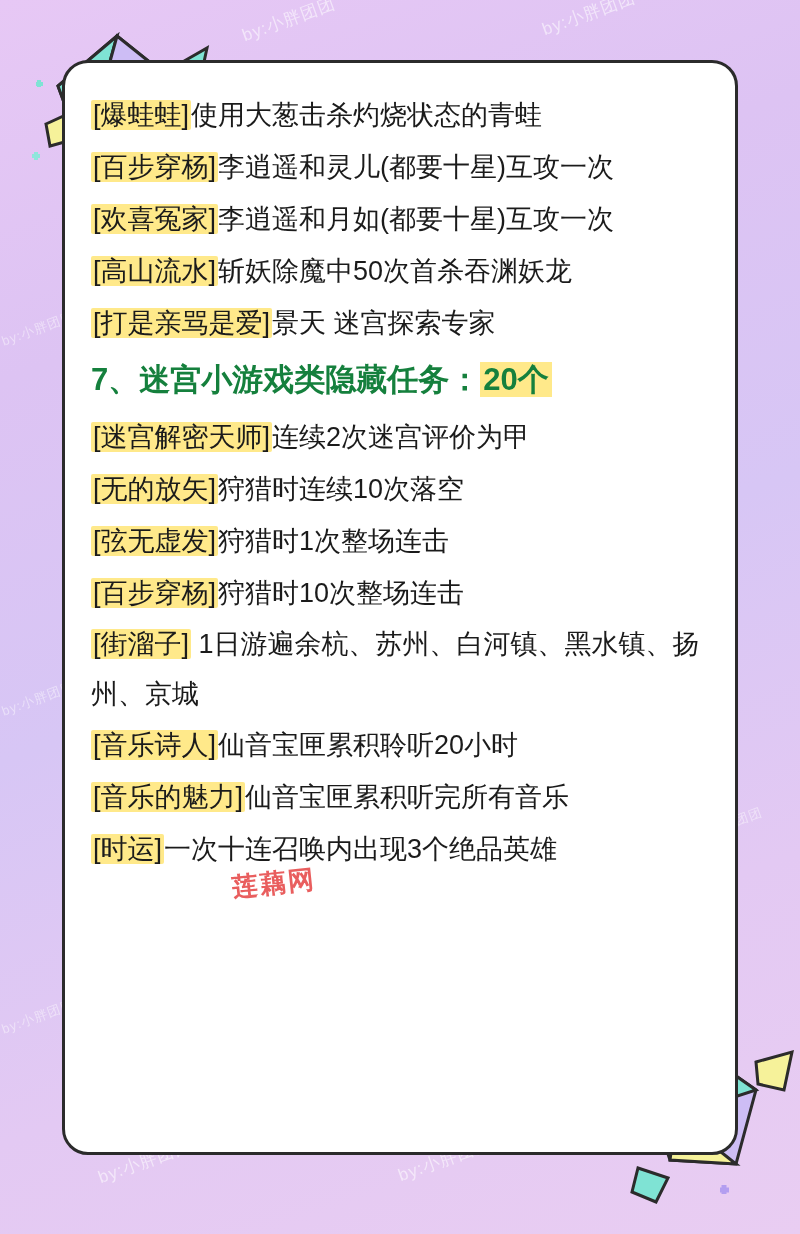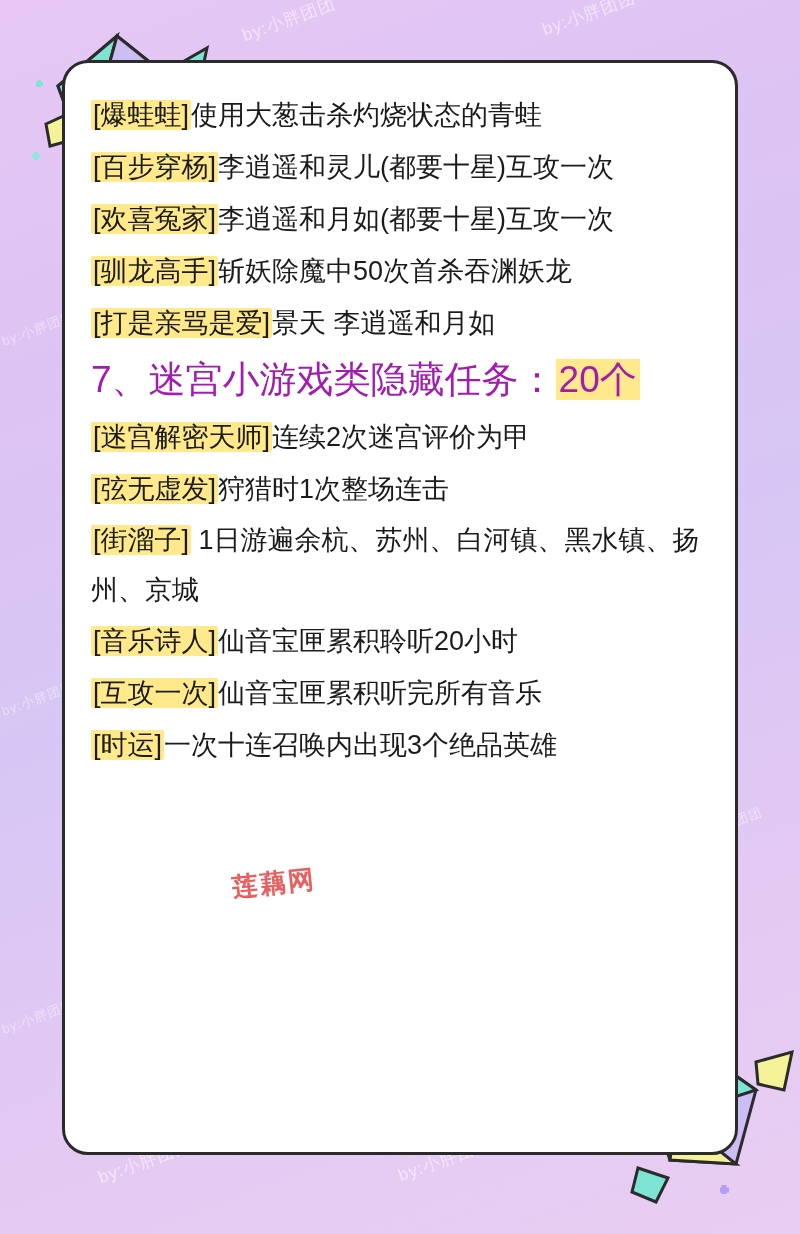--- a/index.html
+++ b/index.html
@@ -55,24 +55,24 @@
   }
   .line.wrap { white-space: normal; line-height: 50px; }
 
   .tag {
     background: #ffe98a;
     padding: 0 2px;
     border-radius: 2px;
   }
 
   .heading {
-    font-size: 37px;
-    font-weight: normal;
+    font-size: 31px;
+    font-weight: bold;
     line-height: 62px;
-    color: #a21caf;
+    color: #15803d;
     white-space: nowrap;
   }
   .heading .hl {
     background: #ffe98a;
     padding: 0 3px;
   }
 
   
   .stamp {
     position: absolute;
@@ -135,44 +135,50 @@
   <div class="line">
     <span class="tag">[<span>爆蛙蛙</span>]</span><span>使用大葱击杀灼烧状态的青蛙</span>
   </div>
   <div class="line">
     <span class="tag">[<span>百步穿杨</span>]</span><span>李逍遥和灵儿(都要十星)互攻一次</span>
   </div>
   <div class="line">
     <span class="tag">[<span>欢喜冤家</span>]</span><span>李逍遥和月如(都要十星)互攻一次</span>
   </div>
   <div class="line">
-    <span class="tag">[<span>驯龙高手</span>]</span><span>斩妖除魔中50次首杀吞渊妖龙</span>
+    <span class="tag">[<span>高山流水</span>]</span><span>斩妖除魔中50次首杀吞渊妖龙</span>
   </div>
   <div class="line">
-    <span class="tag">[<span>打是亲骂是爱</span>]</span><span>景天 李逍遥和月如</span>
+    <span class="tag">[<span>打是亲骂是爱</span>]</span><span>景天 迷宫探索专家</span>
   </div>
 
   <div class="heading">
     <span>7、迷宫小游戏类隐藏任务：</span><span class="hl">20个</span>
   </div>
 
   <div class="line">
     <span class="tag">[<span>迷宫解密天师</span>]</span><span>连续2次迷宫评价为甲</span>
   </div>
   <div class="line">
+    <span class="tag">[<span>无的放矢</span>]</span><span>狩猎时连续10次落空</span>
+  </div>
+  <div class="line">
     <span class="tag">[<span>弦无虚发</span>]</span><span>狩猎时1次整场连击</span>
+  </div>
+  <div class="line">
+    <span class="tag">[<span>百步穿杨</span>]</span><span>狩猎时10次整场连击</span>
   </div>
   <div class="line wrap">
     <span class="tag">[<span>街溜子</span>]</span><span> 1日游遍余杭、苏州、白河镇、黑水镇、扬州、京城</span>
   </div>
   <div class="line">
     <span class="tag">[<span>音乐诗人</span>]</span><span>仙音宝匣累积聆听20小时</span>
   </div>
   <div class="line">
-    <span class="tag">[<span>互攻一次</span>]</span><span>仙音宝匣累积听完所有音乐</span>
+    <span class="tag">[<span>音乐的魅力</span>]</span><span>仙音宝匣累积听完所有音乐</span>
   </div>
   <div class="line">
     <span class="tag">[<span>时运</span>]</span><span>一次十连召唤内出现3个绝品英雄</span>
   </div>
 
 </div>
 
 <div class="stamp">莲藕网</div>
 
 </body></html>

